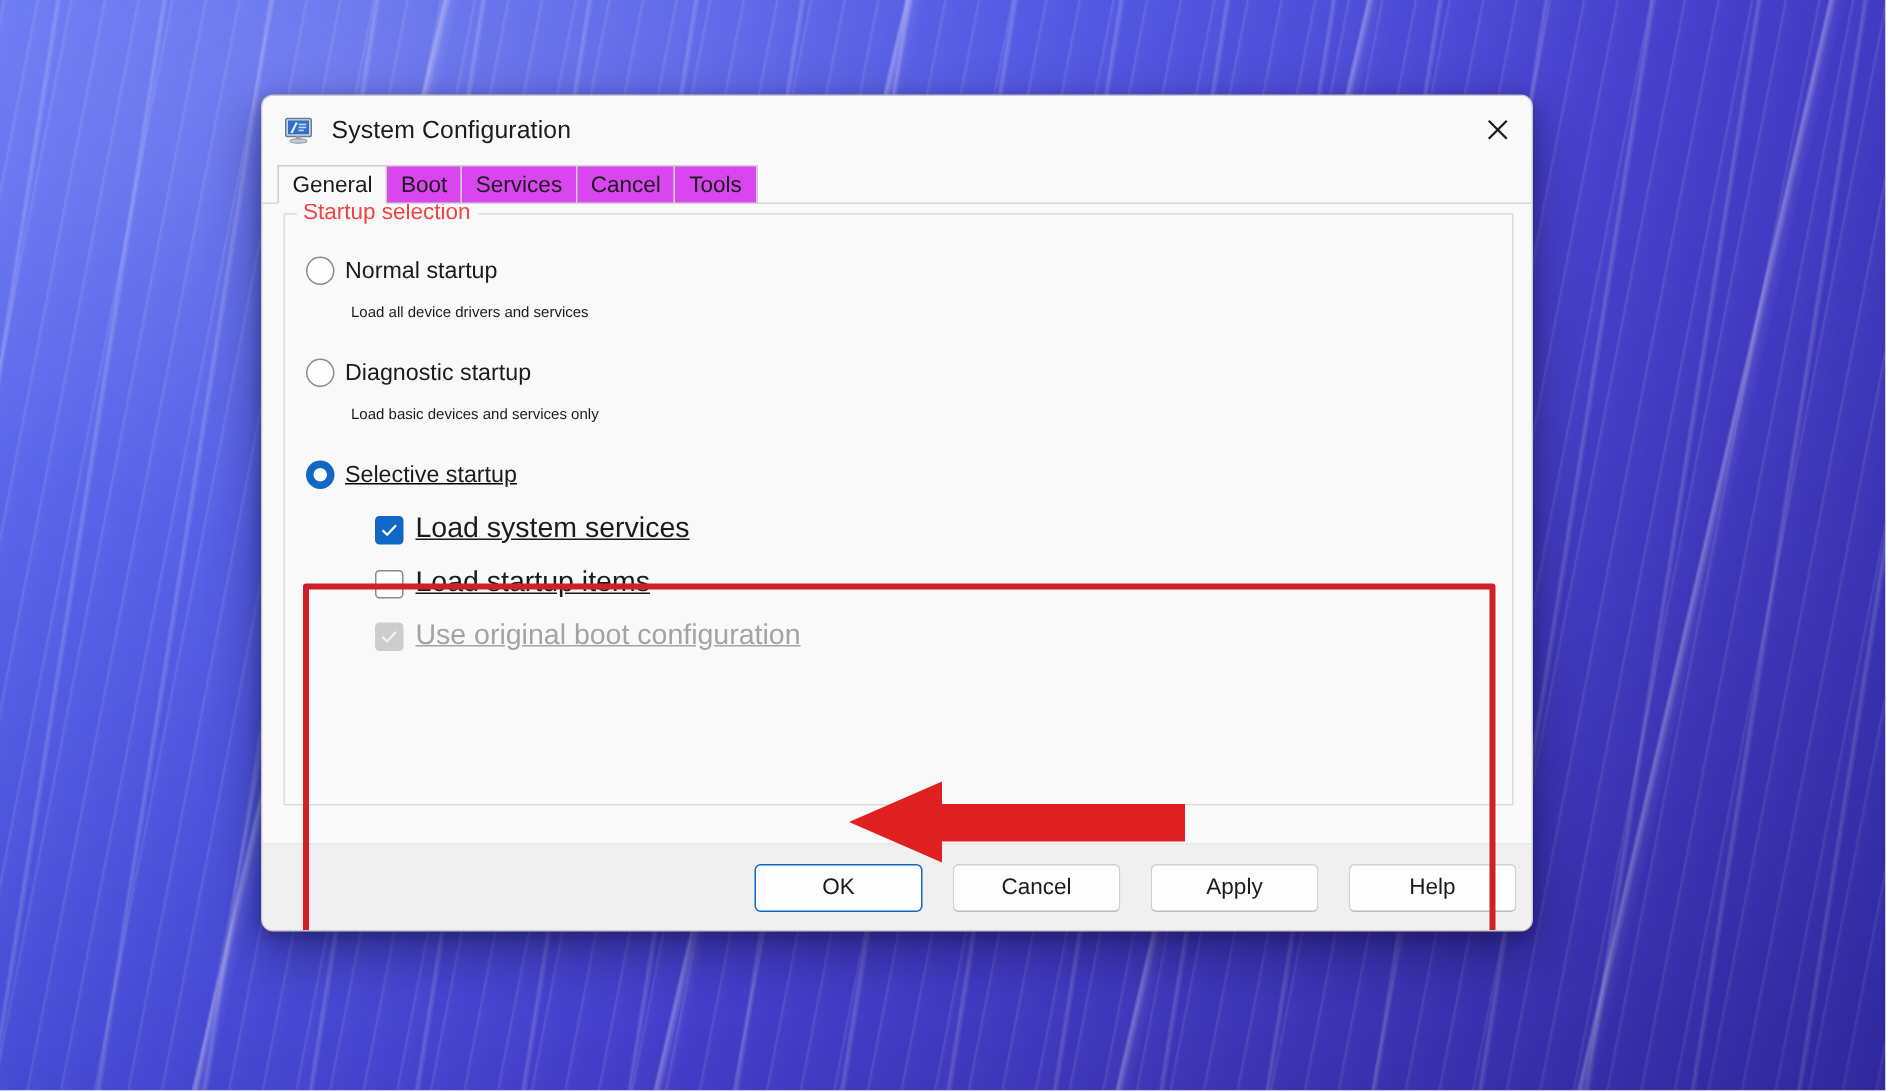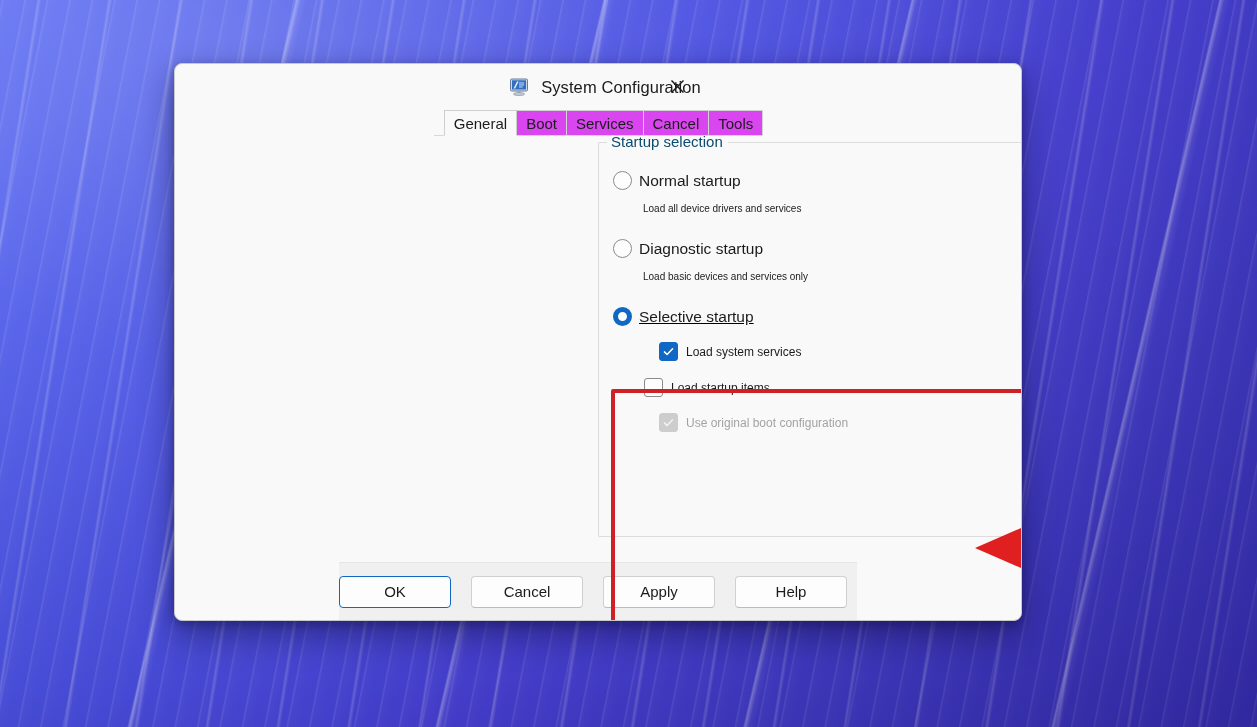--- a/index.html
+++ b/index.html
@@ -83,21 +83,20 @@
     width: 848px;
     height: 558px;
     background: #f9f9f9;
     border-radius: 8px;
     border: 1px solid #c9c9c9;
     box-shadow: 0 14px 34px rgba(10,8,50,0.45),
                 0 3px 10px rgba(10,8,50,0.30);
     overflow: hidden;
     display: flex;
     flex-direction: column;
-    align-items: center;
   }
 
   
   #titlebar {
     height: 46px;
     flex: 0 0 46px;
     background: #f9f9f9;
     display: flex;
     align-items: center;
     position: relative;
@@ -184,21 +183,21 @@
     border-radius: 1px;
     background: transparent;
   }
   #group-legend {
     position: absolute;
     left: 8px;
     top: -10px;
     background: #f9f9f9;
     padding: 0 5px 0 4px;
     font-size: 15px;
-    color: #0c4a6e;
+    color: #ef4444;
     white-space: nowrap;
   }
 
   
   .radio-row {
     position: absolute;
     display: flex;
     align-items: center;
     gap: 7px;
   }
@@ -246,23 +245,24 @@
   .checkbox.checked {
     background: #1168c4;
     border-color: #1168c4;
   }
   .checkbox.disabled {
     background: #cdcdcd;
     border-color: #cdcdcd;
   }
   .checkbox svg { display: block; }
   .check-label {
-    font-size: 12px;
-    color: #1b1b1b;
-    white-space: nowrap;
+    font-size: 19px;
+    color: #1b1b1b;
+    white-space: nowrap;
+    text-decoration: underline;
   }
   .check-label.disabled { color: #a3a3a3; }
 
   
   #highlight-rect {
     position: absolute;
     left: 27px;
     top: 253px;
     width: 795px;
     height: 237px;
@@ -389,21 +389,21 @@
 
         <div class="check-row" style="left:60px; top:199px;">
           <span class="checkbox checked">
             <svg width="13" height="13" viewBox="0 0 13 13">
               <path d="M2.4 6.9 L5.1 9.5 L10.6 3.7" fill="none" stroke="#ffffff" stroke-width="1.5" stroke-linecap="round" stroke-linejoin="round"></path>
             </svg>
           </span>
           <span class="check-label">Load system services</span>
         </div>
 
-        <div class="check-row" style="left:45px; top:235px;">
+        <div class="check-row" style="left:60px; top:235px;">
           <span class="checkbox"></span>
           <span class="check-label">Load startup items</span>
         </div>
 
         <div class="check-row" style="left:60px; top:270px;">
           <span class="checkbox disabled">
             <svg width="13" height="13" viewBox="0 0 13 13">
               <path d="M2.4 6.9 L5.1 9.5 L10.6 3.7" fill="none" stroke="#f2f2f2" stroke-width="1.5" stroke-linecap="round" stroke-linejoin="round"></path>
             </svg>
           </span>

